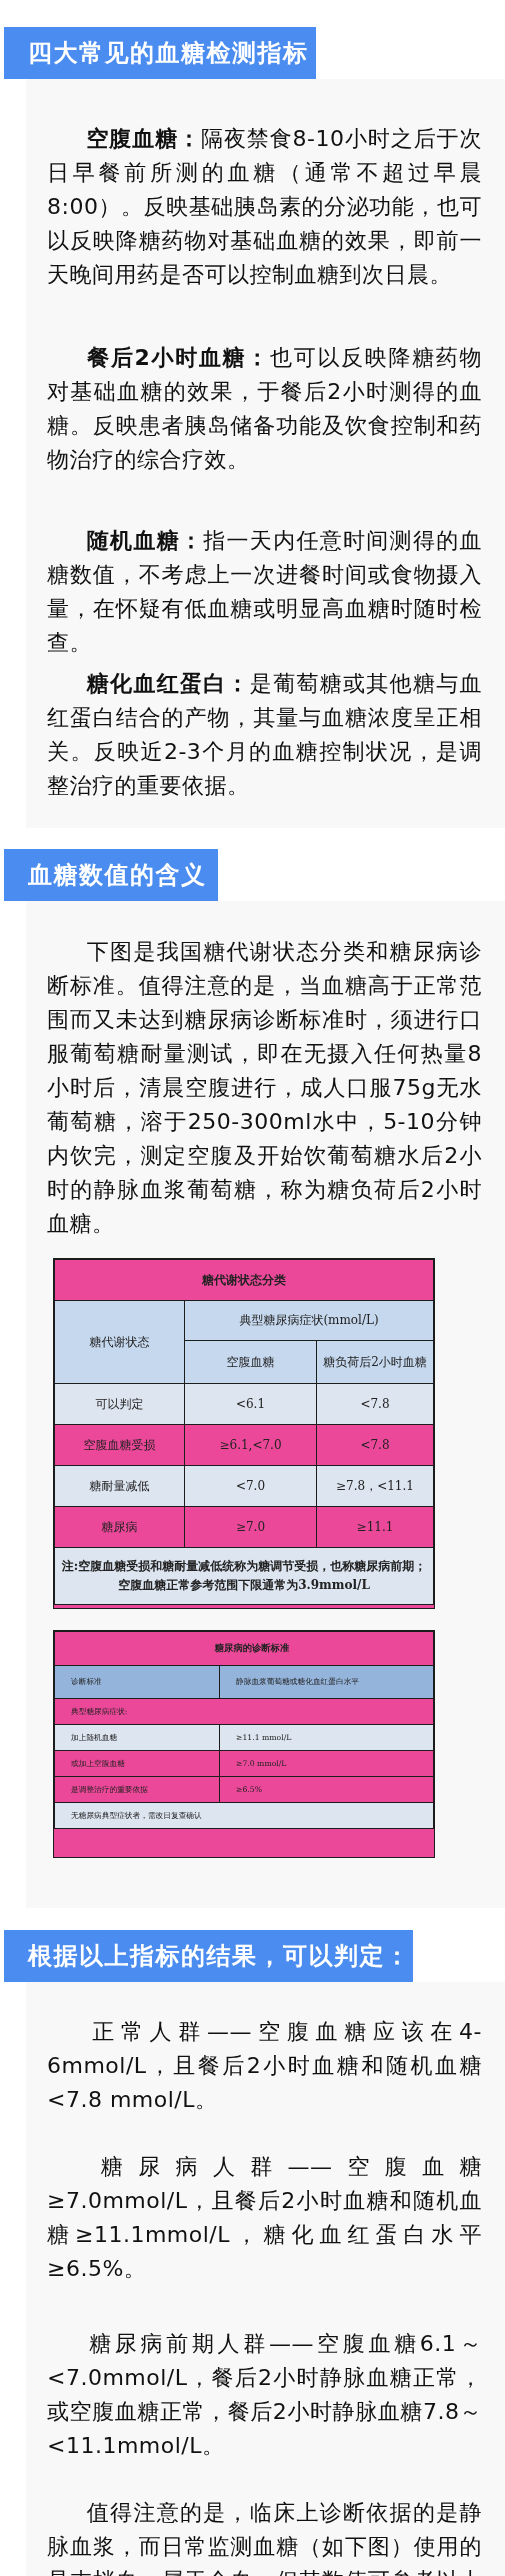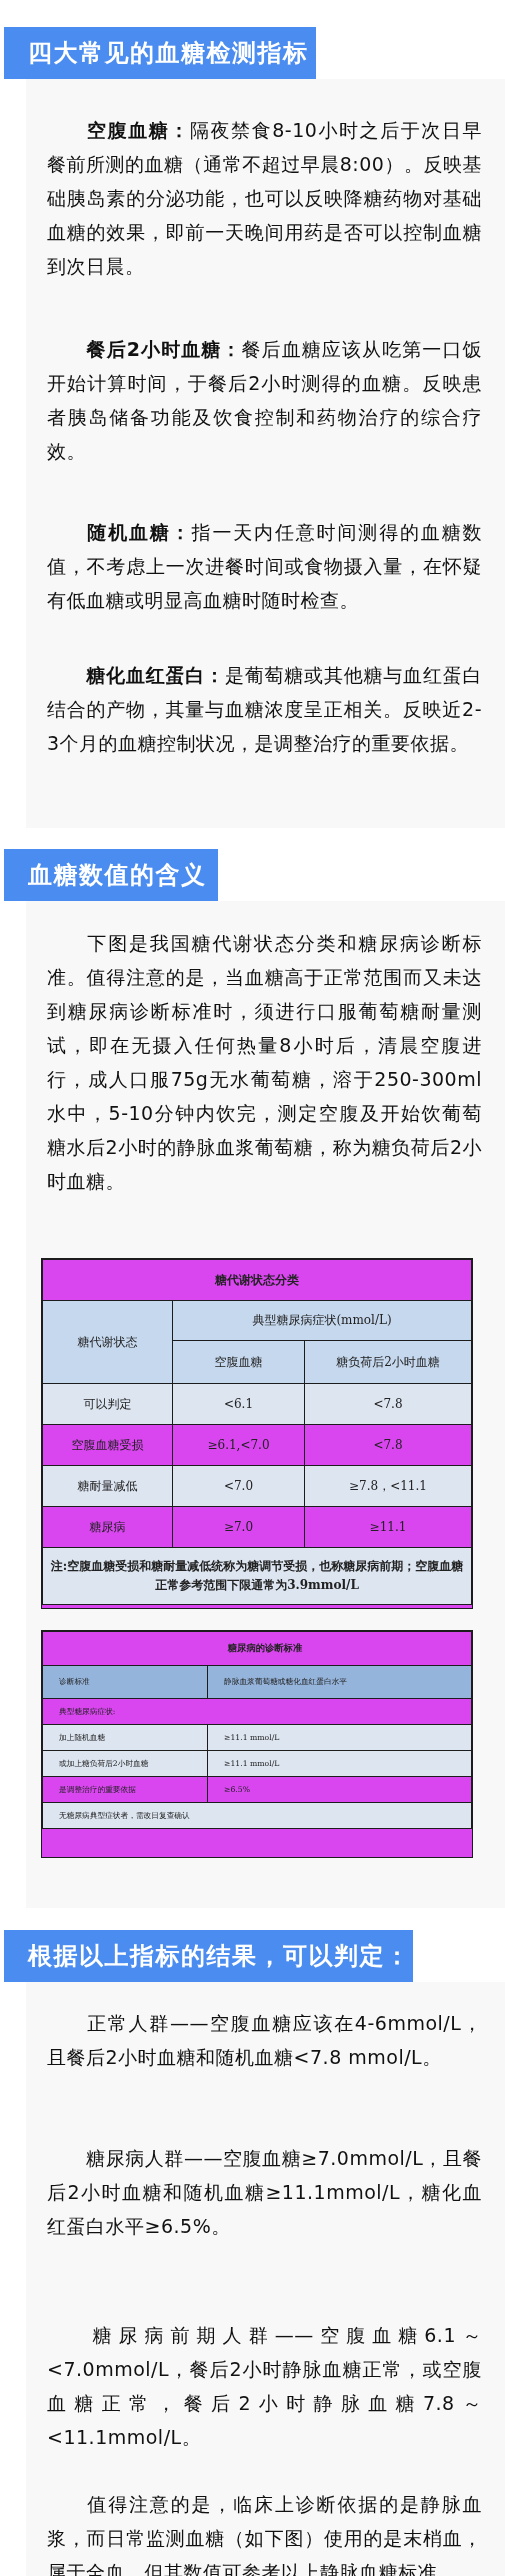--- a/index.html
+++ b/index.html
@@ -6,28 +6,28 @@
   html, body { width: 505px; background: #ffffff; }
   body { position: relative; height: 3263px; overflow: hidden;
          font-family: "DejaVu Sans", "Liberation Sans", sans-serif; color: #111; }
 
   .sec-header { position: absolute; left: 4.1px; height: 52px; background: #4a8cef;
                 color: #fff; font-weight: bold; font-size: 24px; line-height: 52px;
                 padding-left: 24px; letter-spacing: 1.5px; white-space: nowrap; }
 
   .content-box { position: absolute; left: 26px; width: 480px; background: #f8f8f8; }
 
-  .para { position: absolute; left: 47px; width: 435px; font-size: 19px; line-height: 34px;
-          text-align: justify; letter-spacing: 0.5px; }
+  .para { position: absolute; left: 47px; width: 435px; font-size: 22px; line-height: 34px;
+          text-align: justify; letter-spacing: 0.5px; margin-top: 9px; }
   .para .indent { display: inline-block; width: 39px; }
   .para b { font-weight: bold; }
 
   
-  .tbl { position: absolute; left: 41px; width: 432px; border: 1.5px solid #1c1c1c;
-         background: #d946ef; font-family: "DejaVu Serif", "Liberation Serif", serif; color: #222; }
+  .tbl { position: absolute; left: 53px; width: 382px; border: 1.5px solid #1c1c1c;
+         background: #ec4899; font-family: "DejaVu Serif", "Liberation Serif", serif; color: #222; }
   .tbl table { width: 100%; border-collapse: collapse; }
   .tbl td { border: 1px solid #1c1c1c; text-align: center; }
   .t1-title { height: 41px; font-size: 13.4px; font-weight: bold; }
   .hdr { background: #c6d8ee; }
   .lt { background: #dde5f0; }
   .t1 td { font-size: 12px; }
   .t1-note { font-size: 11.3px; line-height: 18.5px; padding: 9.3px 5.2px; font-weight: bold; }
 
   .t2 td { font-size: 7.7px; text-align: left; padding-left: 16px; }
   .t2 .t2-title td { text-align: center; font-size: 9.3px; font-weight: bold; height: 34px; }
@@ -36,21 +36,21 @@
 </head>
 <body>
 
 <div class="sec-header" style="top:27px; width:312px;">四大常见的血糖检测指标</div>
 <div class="content-box" style="top:79px; height:749px;"></div>
 
 <div class="para" style="top:113px;">
   <span class="indent"></span><b>空腹血糖：</b><span>隔夜禁食8-10小时之后于次日早餐前所测的血糖（通常不超过早晨8:00）。反映基础胰岛素的分泌功能，也可以反映降糖药物对基础血糖的效果，即前一天晚间用药是否可以控制血糖到次日晨。</span>
 </div>
 <div class="para" style="top:332px;">
-  <span class="indent"></span><b>餐后2小时血糖：</b><span>餐后血糖应该从吃第一口饭开始计算时间，于餐后2小时测得的血糖。反映患者胰岛储备功能及饮食控制和药物治疗的综合疗效。</span>
+  <span class="indent"></span><b>餐后2小时血糖：</b><span>也可以反映降糖药物对基础血糖的效果，于餐后2小时测得的血糖。反映患者胰岛储备功能及饮食控制和药物治疗的综合疗效。</span>
 </div>
 <div class="para" style="top:515px;">
   <span class="indent"></span><b>随机血糖：</b><span>指一天内任意时间测得的血糖数值，不考虑上一次进餐时间或食物摄入量，在怀疑有低血糖或明显高血糖时随时检查。</span>
 </div>
 <div class="para" style="top:658px;">
   <span class="indent"></span><b>糖化血红蛋白：</b><span>是葡萄糖或其他糖与血红蛋白结合的产物，其量与血糖浓度呈正相关。反映近2-3个月的血糖控制状况，是调整治疗的重要依据。</span>
 </div>
 
 <div class="sec-header" style="top:849px; width:214px;">血糖数值的含义</div>
 <div class="content-box" style="top:901px; height:1007px;"></div>
@@ -110,23 +110,23 @@
       <td style="width:165px;">诊断标准</td>
       <td>静脉血浆葡萄糖或糖化血红蛋白水平</td>
     </tr>
     <tr style="height:26px;">
           <td colspan="2">典型糖尿病症状:</td>
         </tr>
     <tr class="lt" style="height:26px;">
       <td>加上随机血糖</td>
       <td>≥11.1 mmol/L</td>
     </tr>
-    <tr class="lt" style="height:26px;">
-      <td>或加上糖负荷后2小时血糖</td>
-      <td>≥11.1 mmol/L</td>
+    <tr style="height:26px;">
+      <td>或加上空腹血糖</td>
+      <td>≥7.0 mmol/L</td>
     </tr>
     <tr style="height:26px;">
       <td>是调整治疗的重要依据</td>
       <td>≥6.5%</td>
     </tr>
     <tr class="lt" style="height:26px;">
           <td colspan="2">无糖尿病典型症状者，需改日复查确认</td>
         </tr>
   </tbody>
     </table>

